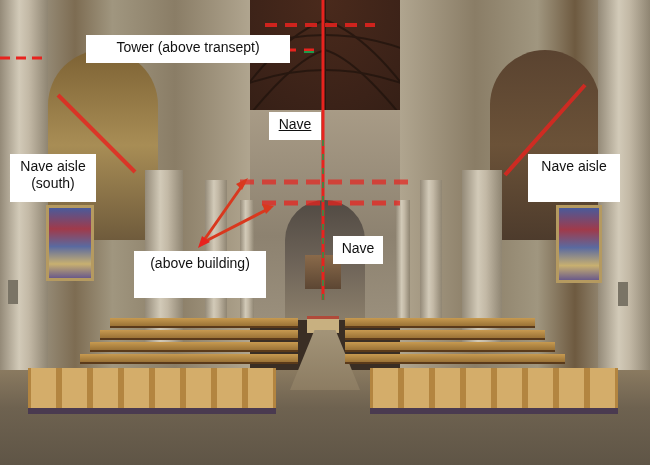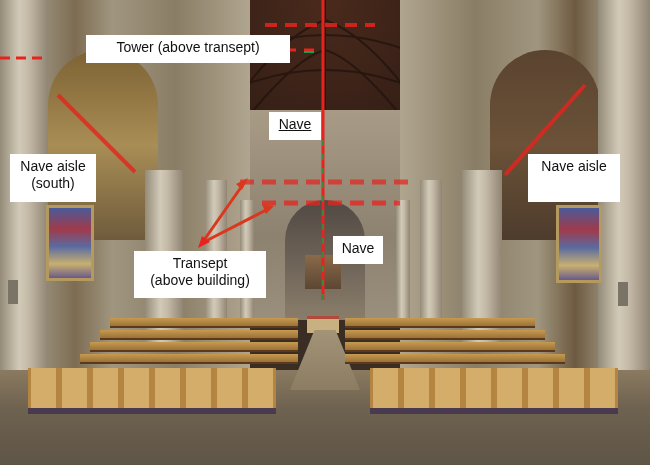--- a/index.html
+++ b/index.html
@@ -133,20 +133,19 @@
     <span>Nave</span>
   </div>
   <div class="label" style="left:10px;top:154px;width:86px;height:48px;">
     <span>Nave aisle</span>
     <span>(south)</span>
   </div>
   <div class="label" style="left:528px;top:154px;width:92px;height:48px;">
     <span>Nave aisle</span>
   </div>
   <div class="label" style="left:134px;top:251px;width:132px;height:47px;">
-    <span>Transept</span>
     <span>(above building)</span>
   </div>
   <div class="label" style="left:333px;top:236px;width:50px;height:28px;">
     <span>Nave</span>
   </div>
 
 </div>
 
 </body></html>

